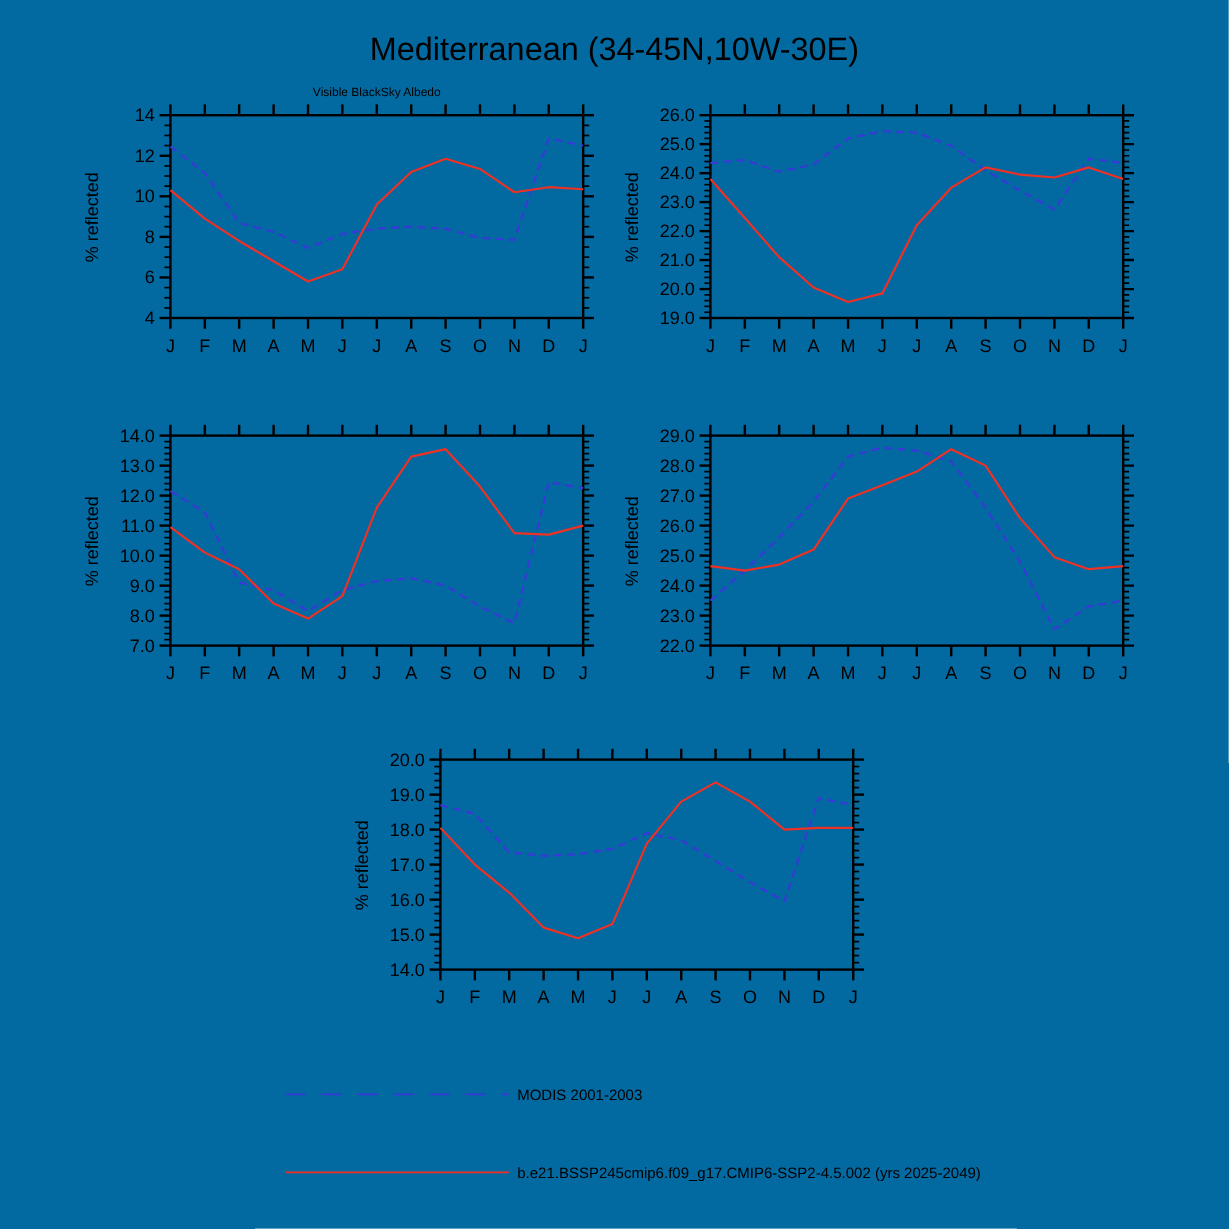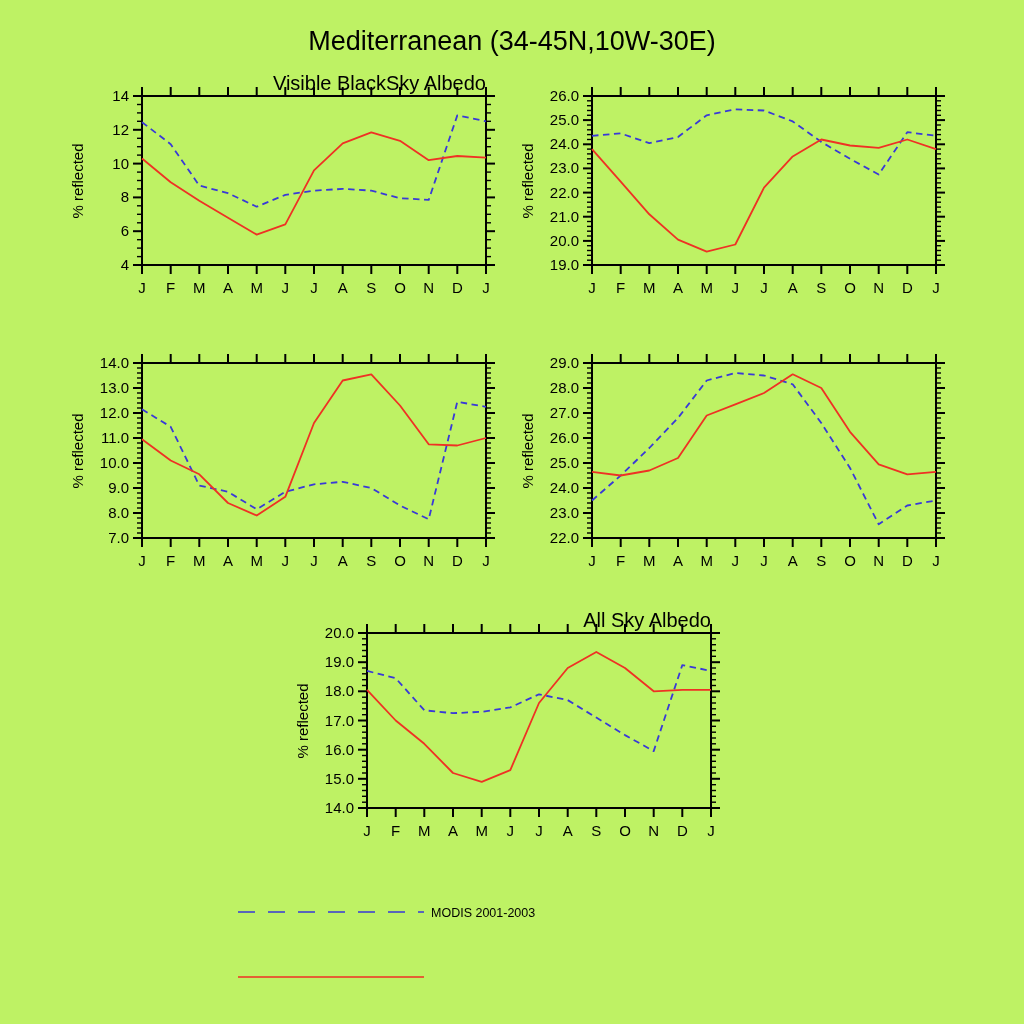--- a/index.html
+++ b/index.html
@@ -1,36 +1,35 @@
 <!DOCTYPE html>
 <html><head>
 <meta charset="utf-8">
 <style>
   html,body{margin:0;padding:0;background:#ffffff;}
-  .figure{position:relative;width:1024px;height:1024px;background:#bef264;
+  .figure{position:relative;width:1024px;height:1024px;background:#0369a1;
           font-family:"Liberation Sans",sans-serif;color:#000;overflow:hidden;}
   .main-title{position:absolute;left:0;width:1024px;top:26px;text-align:center;
               font-size:27px;letter-spacing:0px;}
-  .chart-title{position:absolute;width:344px;text-align:right;font-size:20px;}
+  .chart-title{position:absolute;width:344px;text-align:center;font-size:10px;}
   .ylab{position:absolute;font-size:15px;white-space:nowrap;
         transform:translate(-50%,-50%) rotate(-90deg);}
   #plots{position:absolute;left:0;top:0;}
   #plots text{font-family:"Liberation Sans",sans-serif;fill:#000;}
   .legend-swatch{position:absolute;overflow:visible;}
   .legend-label{position:absolute;font-size:12.5px;line-height:14px;white-space:nowrap;}
 </style>
 </head>
 <body>
 
 <div class="figure">
 
   <div class="main-title">Mediterranean (34-45N,10W-30E)</div>
 
   <div class="chart-title" style="left:142px;top:72px">Visible BlackSky Albedo</div>
-  <div class="chart-title" style="left:367px;top:609px">All Sky Albedo</div>
 
   <div class="ylab" style="left:77px;top:181px">% reflected</div>
   <div class="ylab" style="left:527px;top:181px">% reflected</div>
   <div class="ylab" style="left:77px;top:451px">% reflected</div>
   <div class="ylab" style="left:527px;top:451px">% reflected</div>
   <div class="ylab" style="left:302px;top:721px">% reflected</div>
 
   <svg id="plots" width="1024" height="1024">
       <rect x="142" y="96" width="344" height="169" fill="none" stroke="#000000" stroke-width="2"></rect>
       <line x1="133" y1="265.0" x2="142" y2="265.0" stroke="#000000" stroke-width="2"></line>
@@ -602,14 +601,15 @@
     </svg>
 
   <svg class="legend-swatch" style="left:238px;top:906px" width="186" height="12">
     <line id="sw-modis" x1="0" y1="6" x2="186" y2="6" stroke-width="1.5" stroke-dasharray="17 13" stroke="#3939d8"></line>
   </svg>
   <div class="legend-label" style="left:431px;top:906px">MODIS 2001-2003</div>
 
   <svg class="legend-swatch" style="left:238px;top:971px" width="186" height="12">
     <line id="sw-model" x1="0" y1="6" x2="186" y2="6" stroke-width="1.3" stroke="#ef3124"></line>
   </svg>
+  <div class="legend-label" style="left:431px;top:971px">b.e21.BSSP245cmip6.f09_g17.CMIP6-SSP2-4.5.002 (yrs 2025-2049)</div>
 
 </div>
 
 </body></html>

